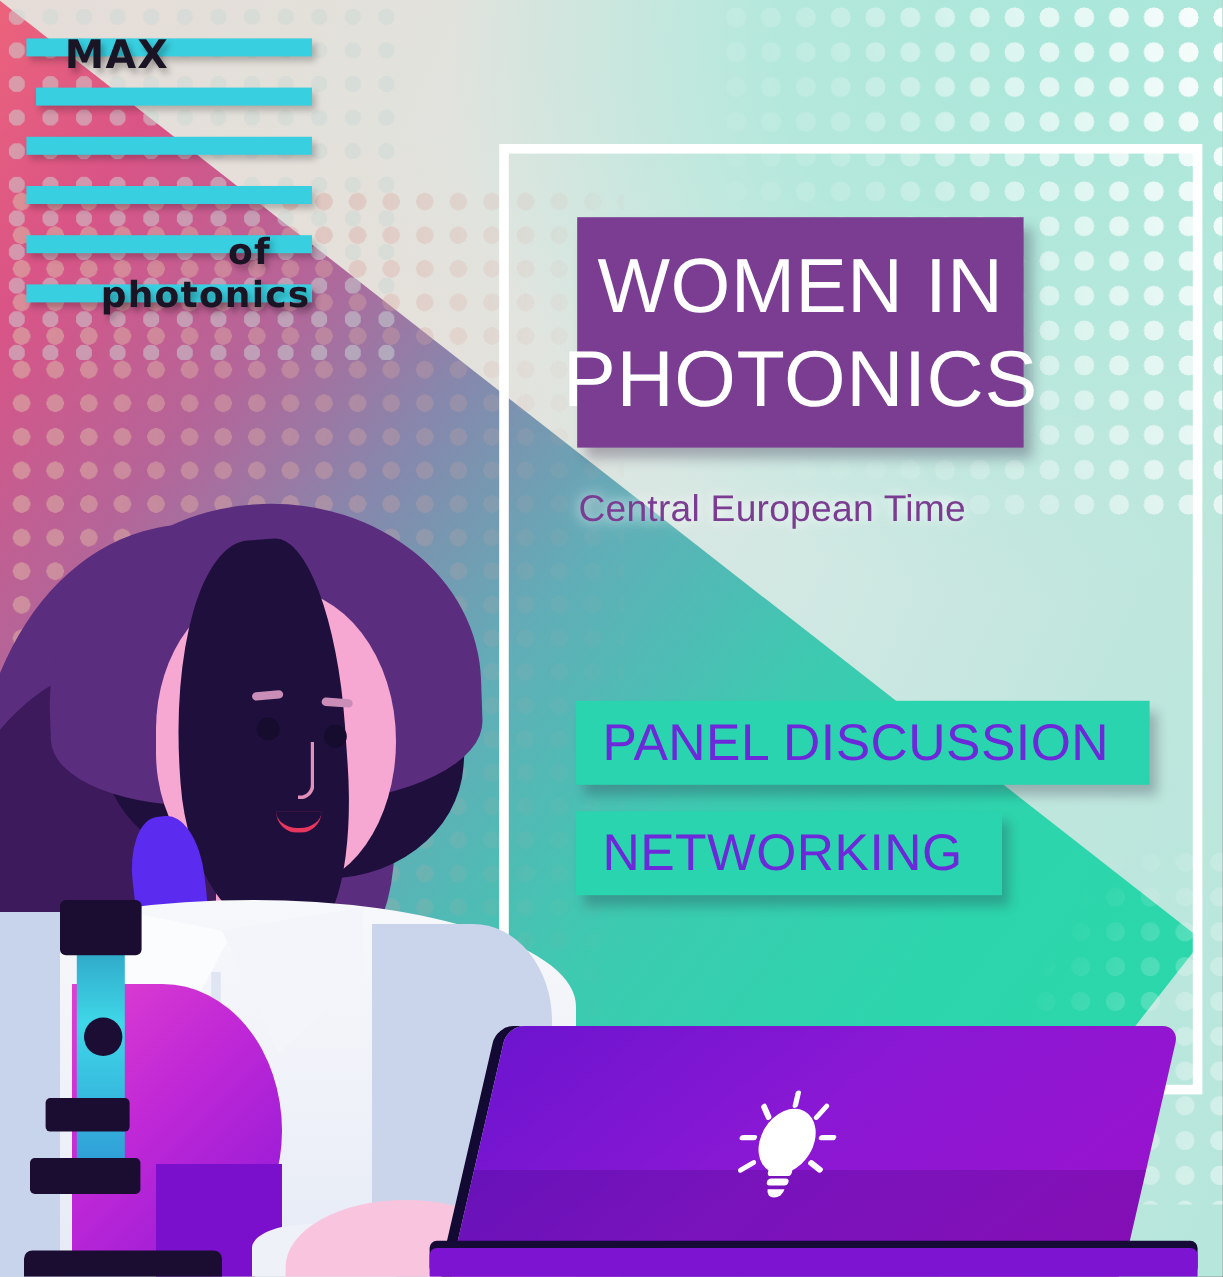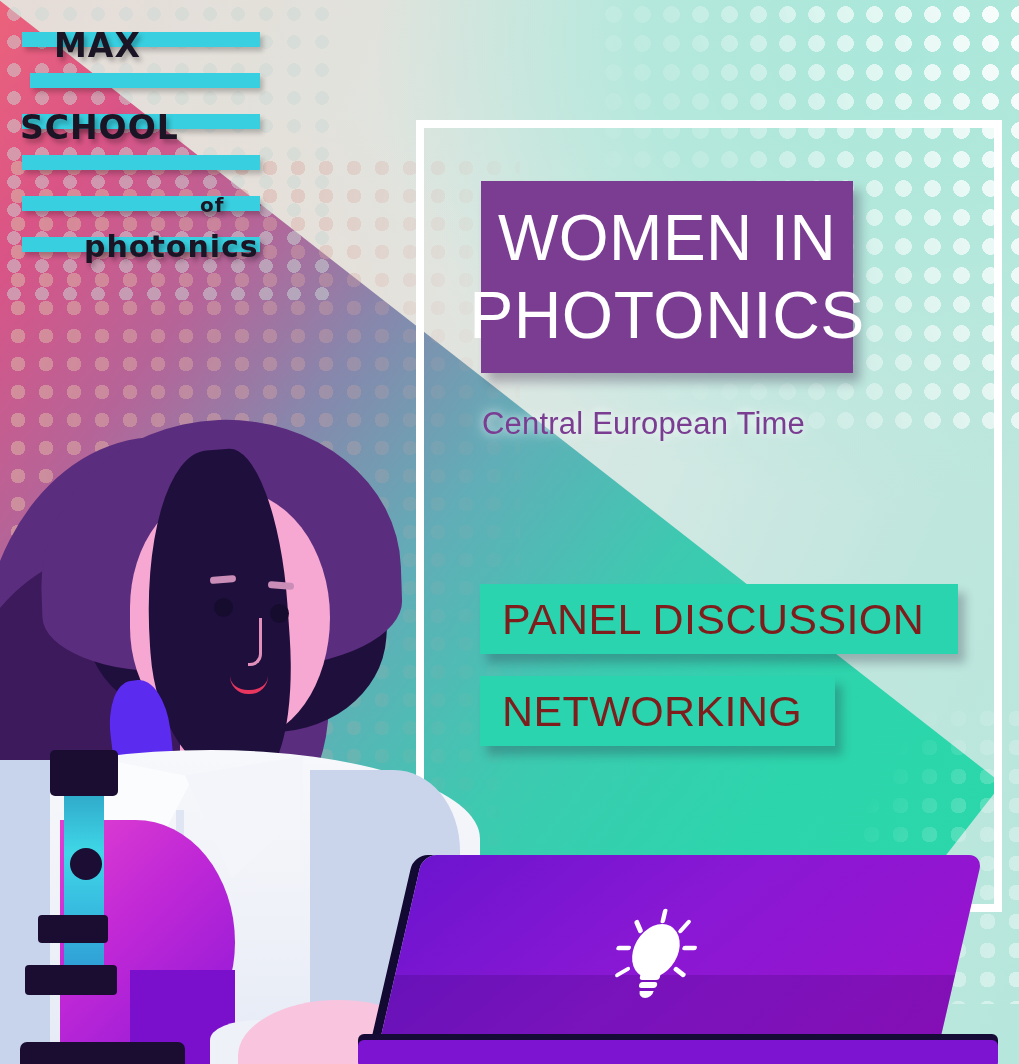--- a/index.html
+++ b/index.html
@@ -149,21 +149,21 @@
 
   
   .banner{
     position:absolute;
     background:#2ad4ae;
     box-shadow:7px 9px 9px rgba(40,40,60,.28);
     display:flex;align-items:center;
     padding-left:22px;
   }
   .banner span{
-    color:#7f1d1d;font-size:43px;letter-spacing:.4px;white-space:nowrap;
+    color:#6d28d9;font-size:43px;letter-spacing:.4px;white-space:nowrap;
     font-family:"Liberation Sans", sans-serif;
   }
   #banner-panel{left:480px;top:584px;width:478px;height:70px;}
   #banner-network{left:480px;top:676px;width:355px;height:70px;}
   #banner-workshop{left:480px;top:768px;width:305px;height:70px;}
 
   
   .laptop-lid{
     position:absolute;left:398px;top:855px;width:560px;height:215px;
     background:linear-gradient(135deg,#6d14cf 0%,#8a18d4 45%,#9b12cd 100%);
@@ -324,22 +324,21 @@
 
   <div class="logo">
     <div class="logo-bar" style="left:0;top:14px;width:238px;"></div>
     <div class="logo-bar" style="left:8px;top:55px;width:230px;"></div>
     <div class="logo-bar" style="left:0;top:96px;width:238px;"></div>
     <div class="logo-bar" style="left:0;top:137px;width:238px;"></div>
     <div class="logo-bar" style="left:0;top:178px;width:238px;"></div>
     <div class="logo-bar" style="left:0;top:219px;width:238px;"></div>
 
     <div class="logo-word" style="left:32px;top:8px;font-size:33px;">MAX</div>
-    <div class="logo-word" style="left:-2px;top:90px;font-size:33px;">SCHOOL</div>
-    <div class="logo-word" style="left:178px;top:175px;font-size:20px;">of</div>
+    <div class="logo-word" style="left:168px;top:175px;font-size:30px;">of</div>
     <div class="logo-word" style="left:62px;top:211px;font-size:30px;">photonics</div>
   </div>
 
   <div class="illus">
     <div class="sh hair-back"></div>
     <div class="sh hair-back2"></div>
     <div class="sh hair-dark"></div>
     <div class="sh hair-top"></div>
     <div class="sh neck"></div>
     <div class="sh ear"></div>

